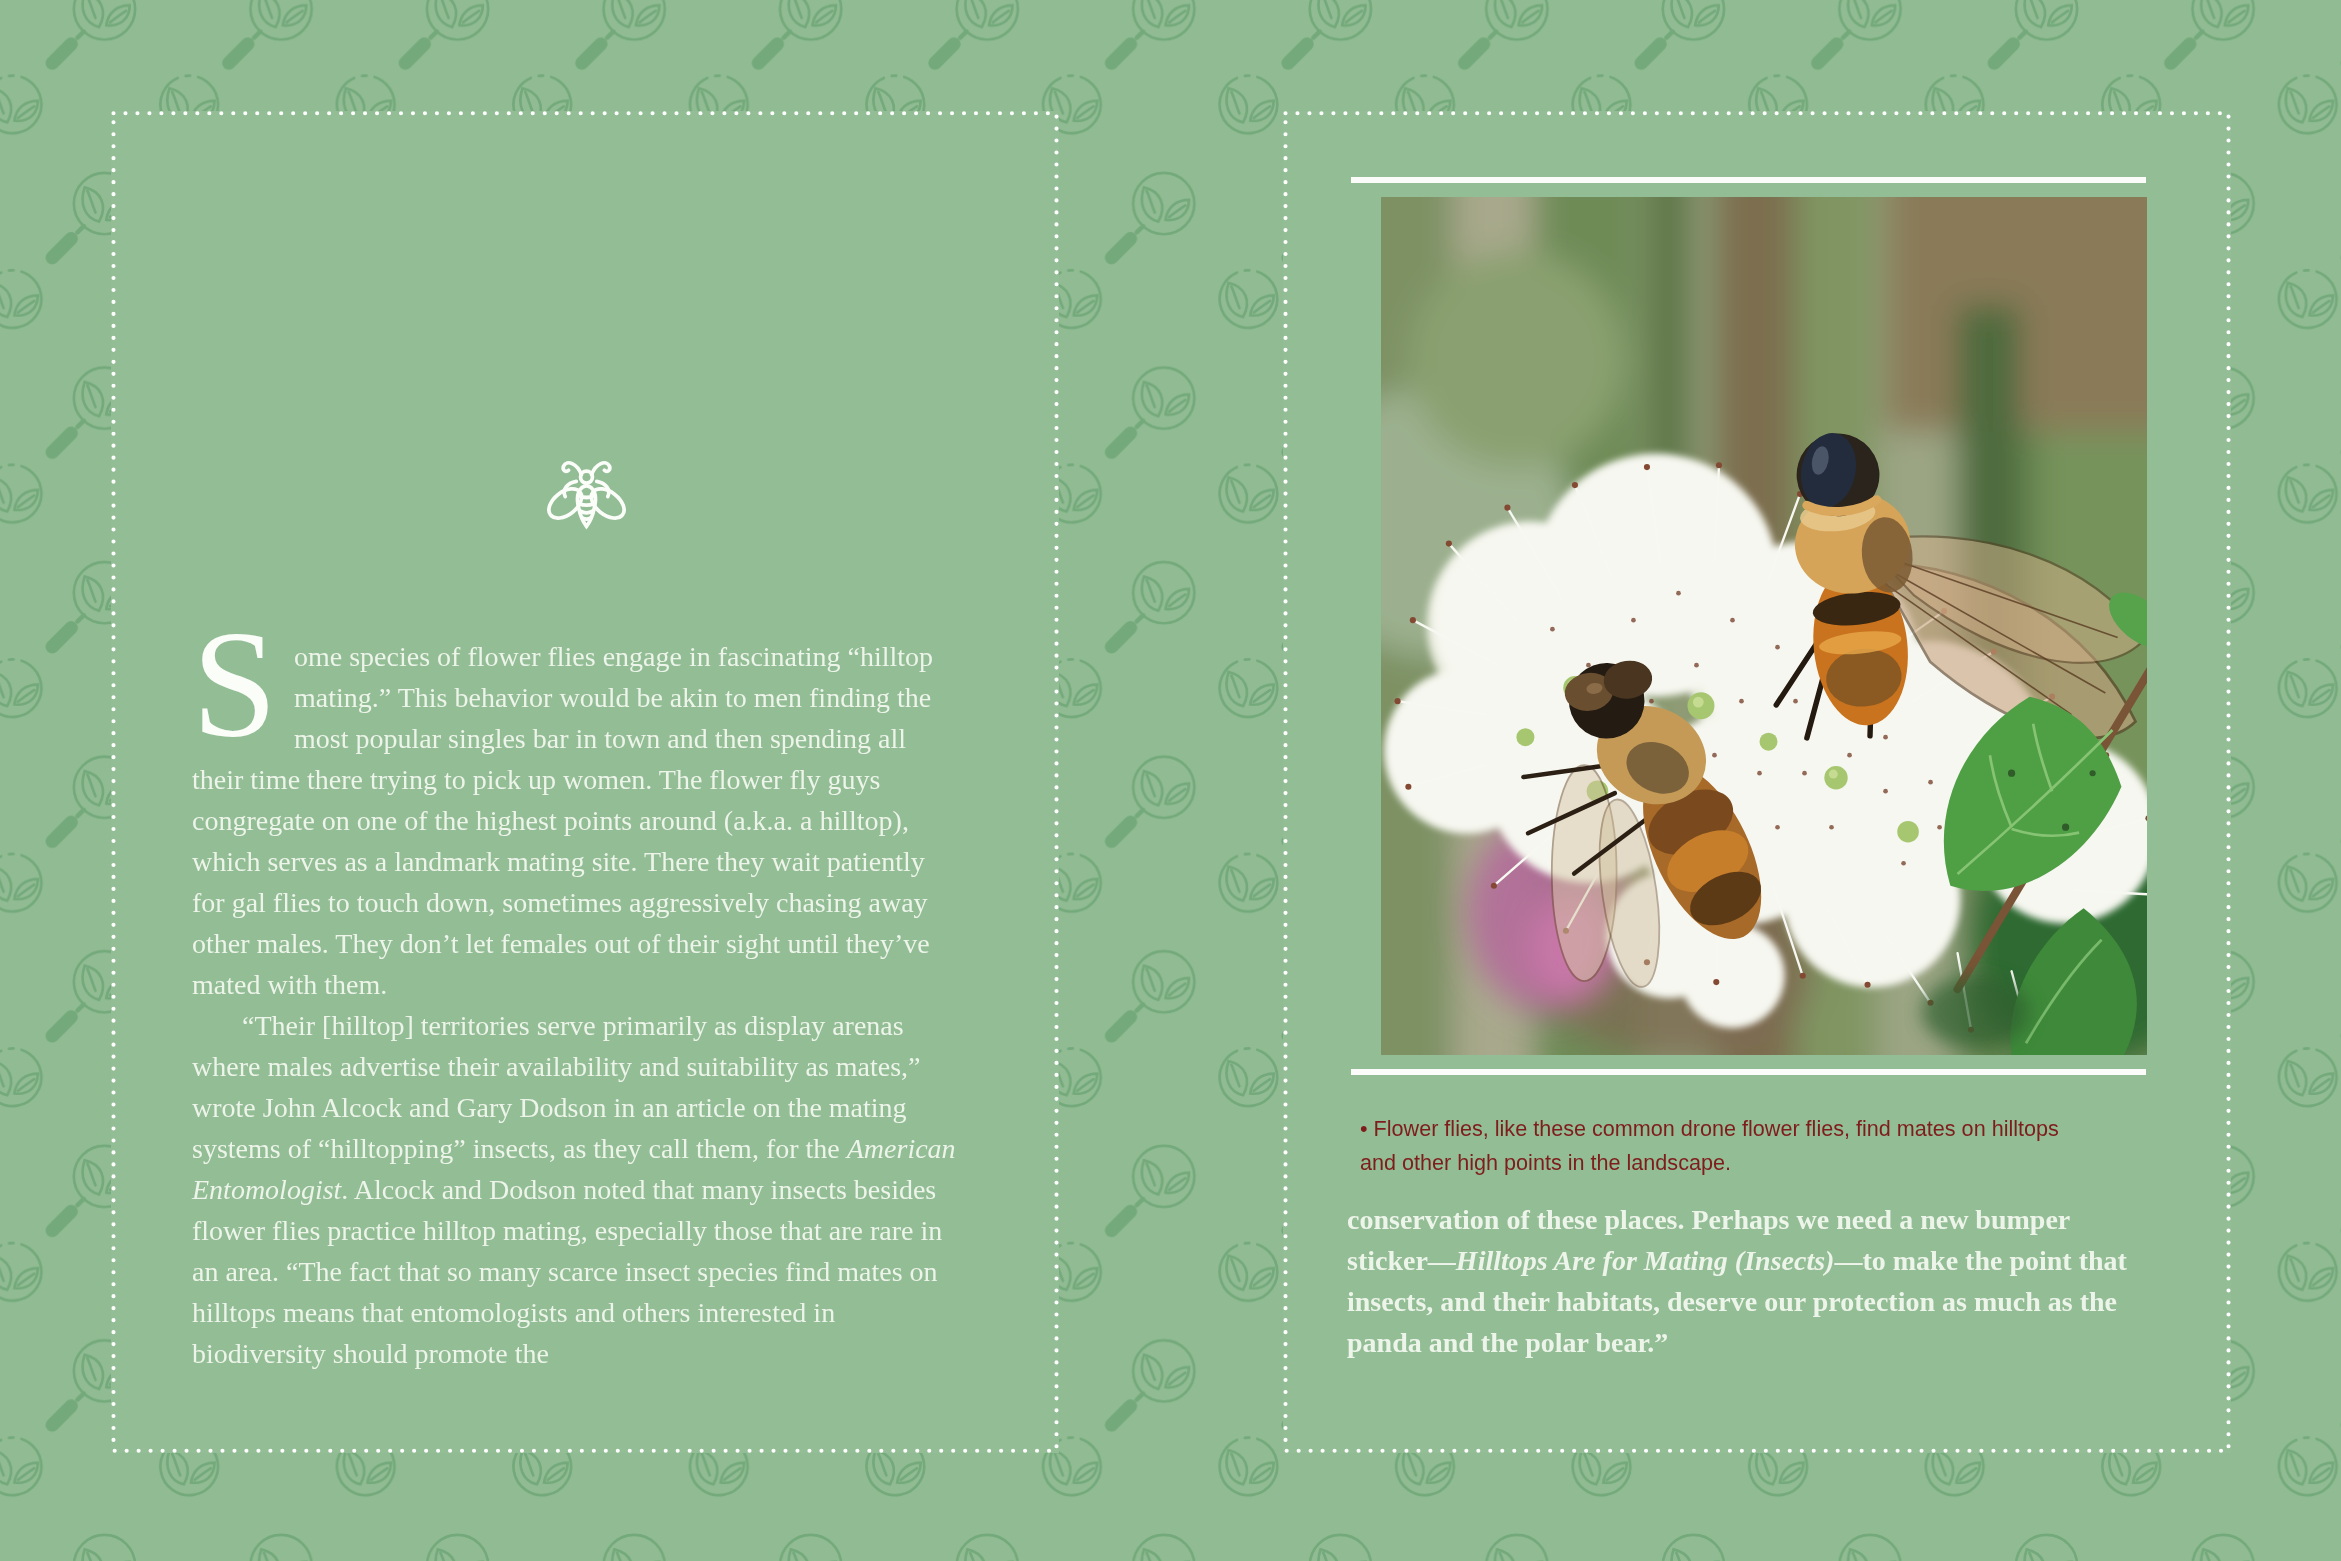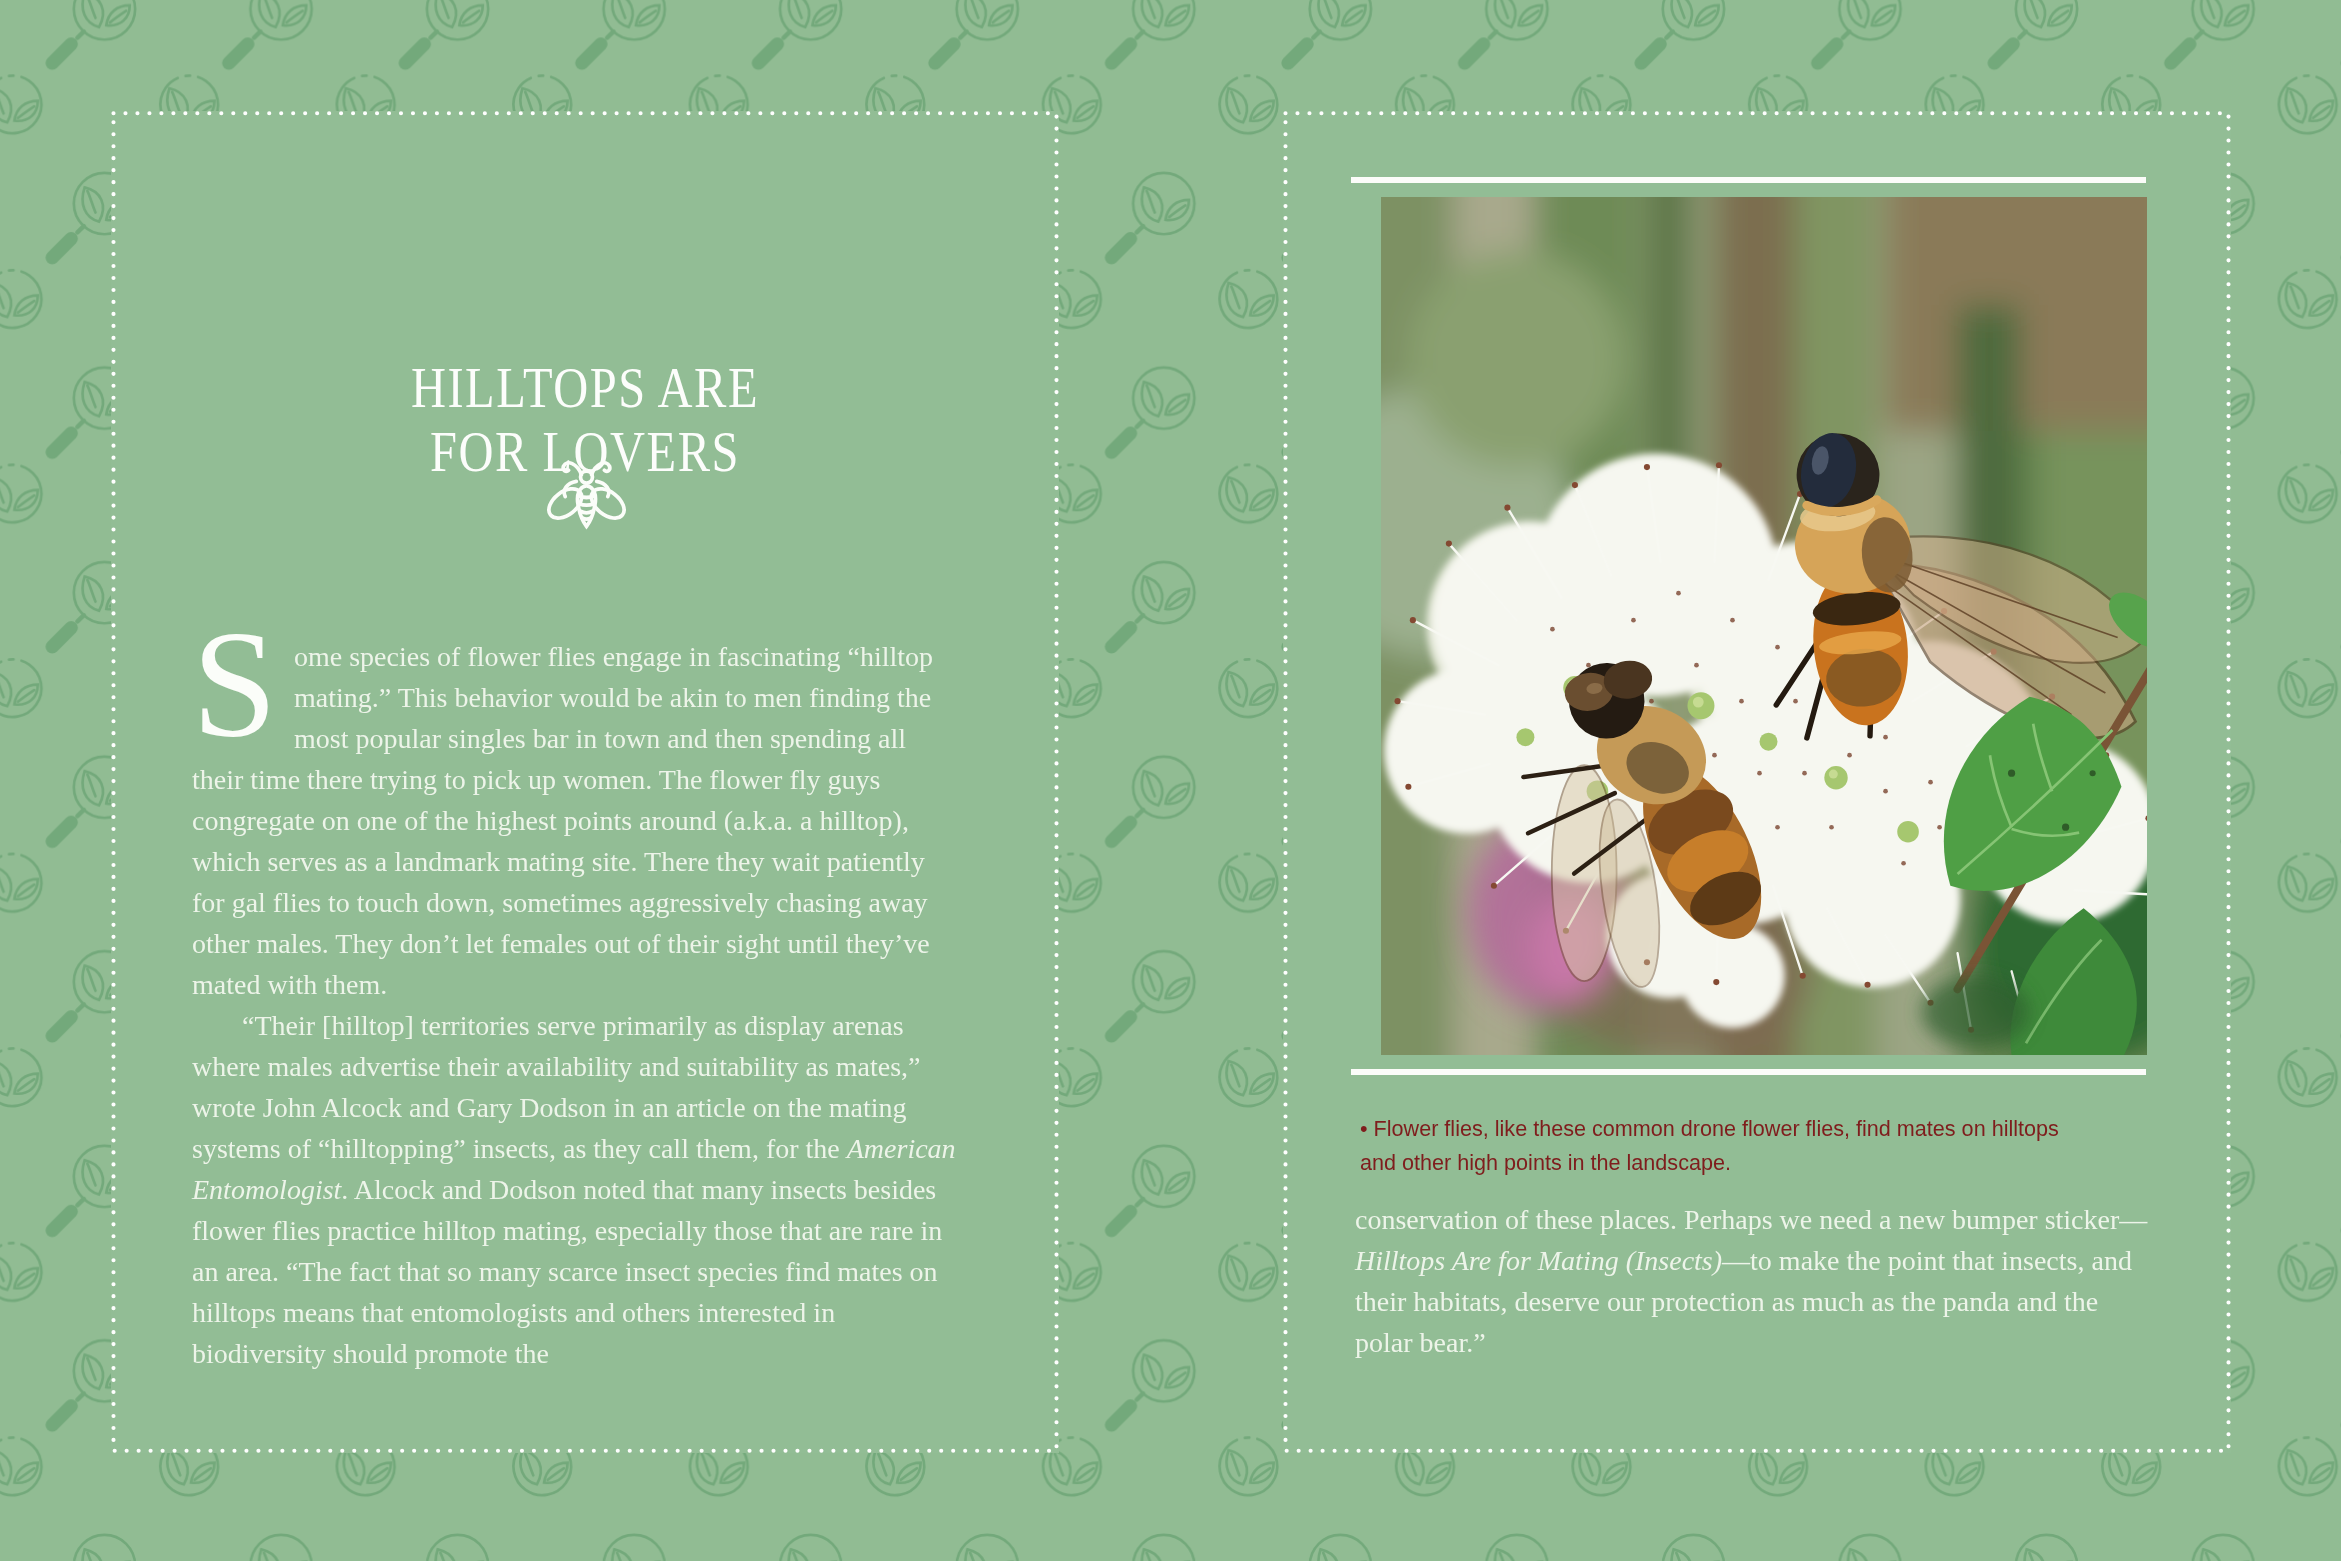--- a/index.html
+++ b/index.html
@@ -47,21 +47,21 @@
   .rule-top{top:66px;}
   .rule-bottom{top:958px;}
   .photo{position:absolute;left:98px;top:86px;width:766px;height:858px;overflow:hidden;}
   .photo svg{display:block;}
 
   .caption{
     position:absolute;left:77px;top:979px;width:730px;
     font-family:"Liberation Sans", sans-serif;
     font-size:21.6px;line-height:34px;color:#7f1d1d;
   }
-  .body-right{left:72px;top:1088px;width:797px;}
+  .body-right{left:64px;top:1088px;width:797px;font-weight:bold;}
 </style>
 </head>
 <body>
 
 <div class="stage">
 
   <svg class="bg-pattern" width="2342" height="1561" viewBox="0 0 2600 1733" aria-hidden="true">
     <defs>
       <g id="leafpair" fill="none" stroke="#73a97b" stroke-width="3" stroke-linecap="round">
         <path d="M-6 18 C-22 14 -28 -2 -22 -20 C-4 -16 4 0 -6 18 Z"></path>
@@ -84,24 +84,20 @@
     </defs>
     <rect width="2600" height="1733" fill="#91bc93"></rect>
     <rect width="2600" height="1733" fill="url(#bgpat)"></rect>
   </svg>
 
   <div class="page page-left">
     <svg class="dotted" width="948" height="1342" viewBox="0 0 1052 1490" aria-hidden="true">
       <rect x="2.5" y="2.5" width="1047" height="1485" fill="none" stroke="#fefefe" stroke-width="4.6" stroke-dasharray="0 13.3" stroke-linecap="round"></rect>
     </svg>
 
-    <h1 class="title">
-      <span class="tline">HILLTOPS ARE</span>
-      <span class="tline">FOR LOVERS</span>
-    </h1>
 
     <svg class="bee" width="85" height="85" viewBox="0 0 100 100" aria-hidden="true">
       <g fill="none" stroke="#fbfdf9" stroke-width="4.4" stroke-linecap="round">
         <path d="M44 23 C39 10 27 5 23 13 C21 18 26 21 29 18"></path>
         <path d="M56 23 C61 10 73 5 77 13 C79 18 74 21 71 18"></path>
         <circle cx="50" cy="26" r="7"></circle>
         <path d="M38 31 C27 33 21 41 25 49"></path>
         <path d="M62 31 C73 33 79 41 75 49"></path>
         <ellipse cx="25" cy="57" rx="22" ry="13.5" transform="rotate(-38 25 57)"></ellipse>
         <ellipse cx="75" cy="57" rx="22" ry="13.5" transform="rotate(38 75 57)"></ellipse>

